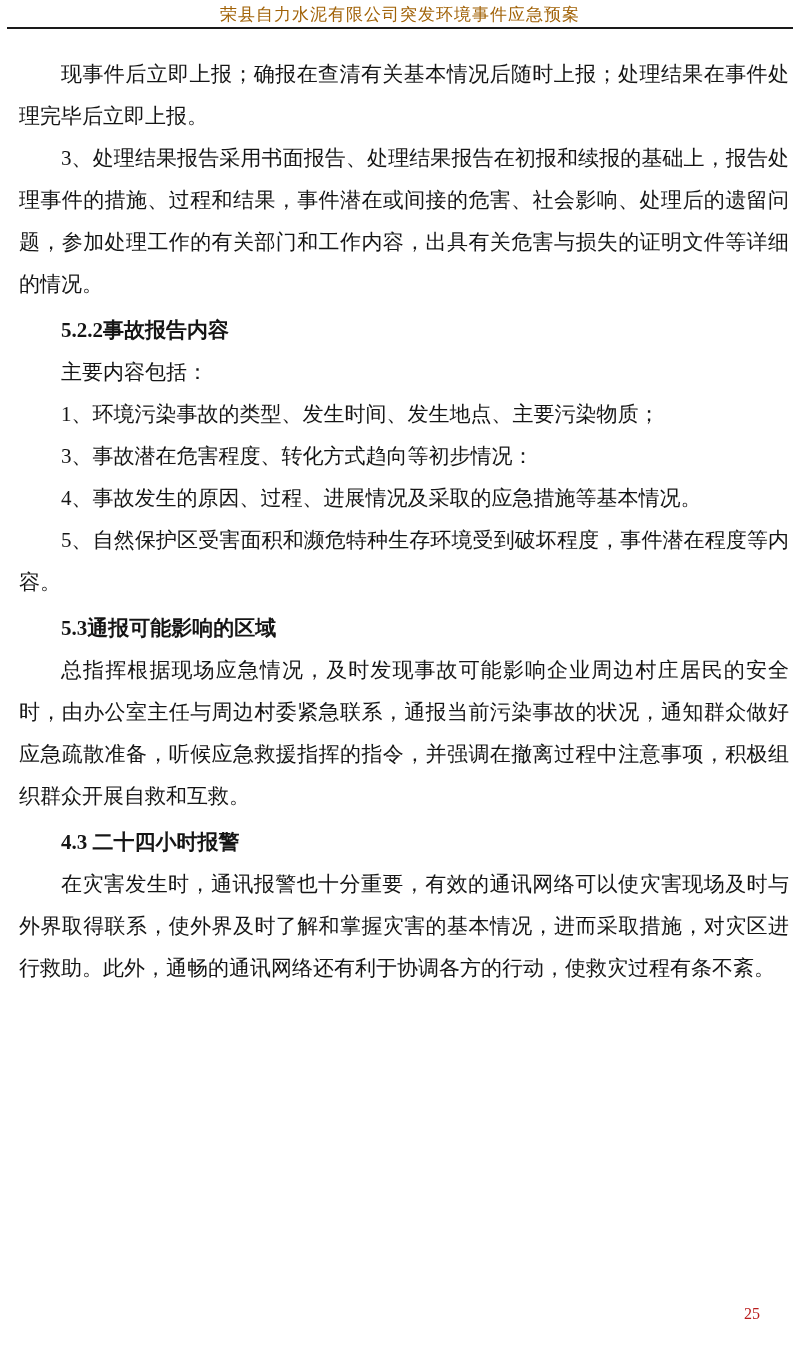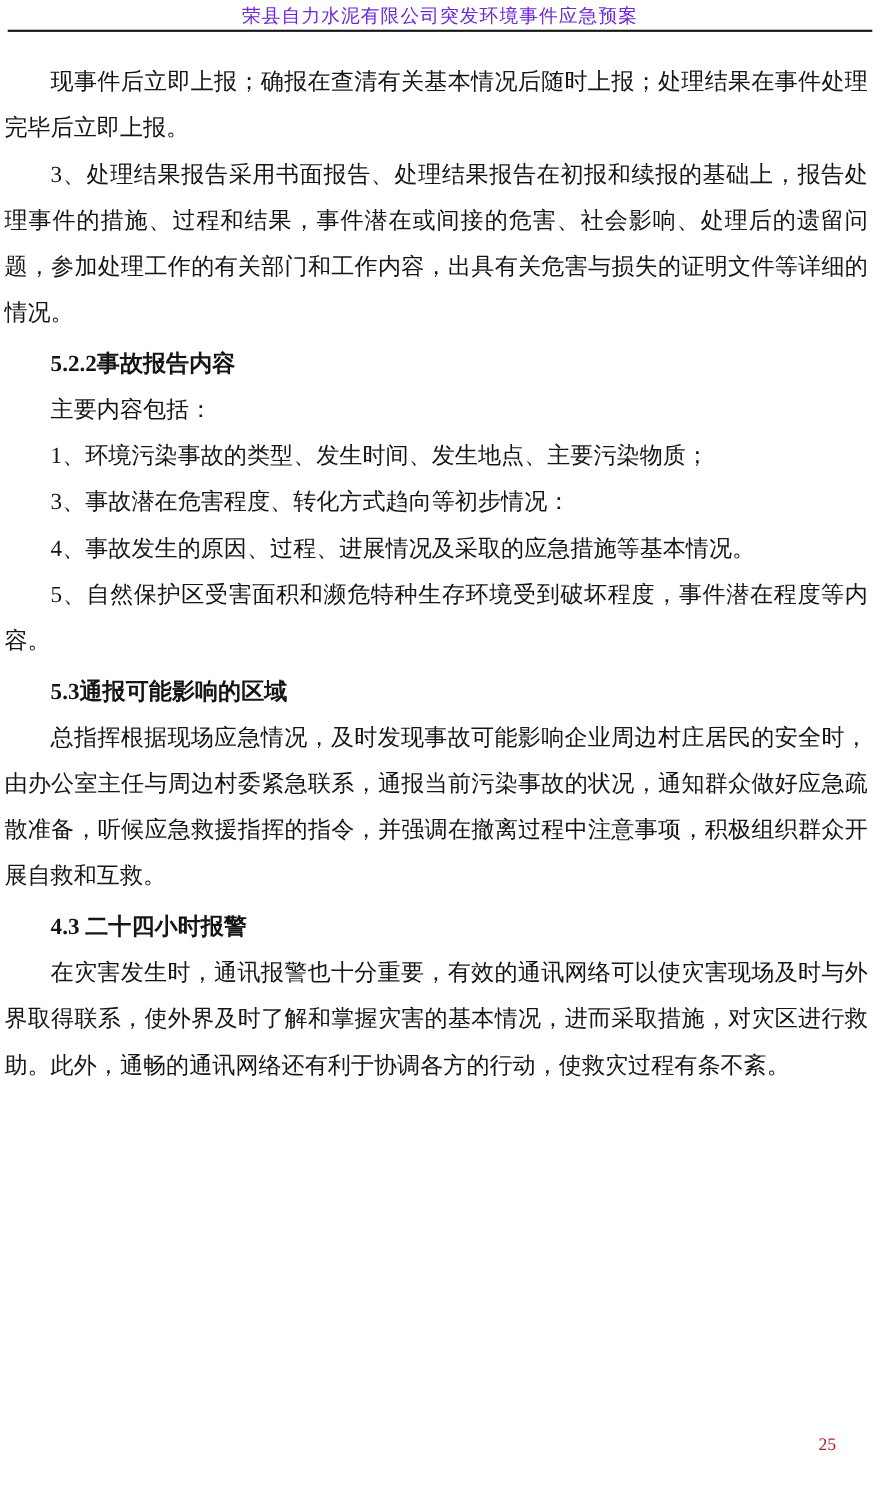--- a/index.html
+++ b/index.html
@@ -16,30 +16,30 @@
     background: #ffffff;
     overflow: hidden;
     box-sizing: border-box;
   }
   .doc-header {
     padding-top: 5px;
     text-align: center;
     font-size: 17px;
     line-height: 19px;
     letter-spacing: 1px;
-    color: #6d28d9;
+    color: #a16207;
   }
   .doc-header-rule {
     margin: 3px 7px 0 7px;
     border: none;
     border-top: 2px solid #1a1a1a;
     height: 0;
   }
   .doc-body {
-    padding: 24px 11px 0 4px;
+    padding: 24px 11px 0 19px;
     font-size: 21px;
     line-height: 42px;
     text-align: justify;
     color: #151515;
   }
   .doc-body p {
     margin: 0;
     text-indent: 2em;
   }
   .doc-body h2 {

